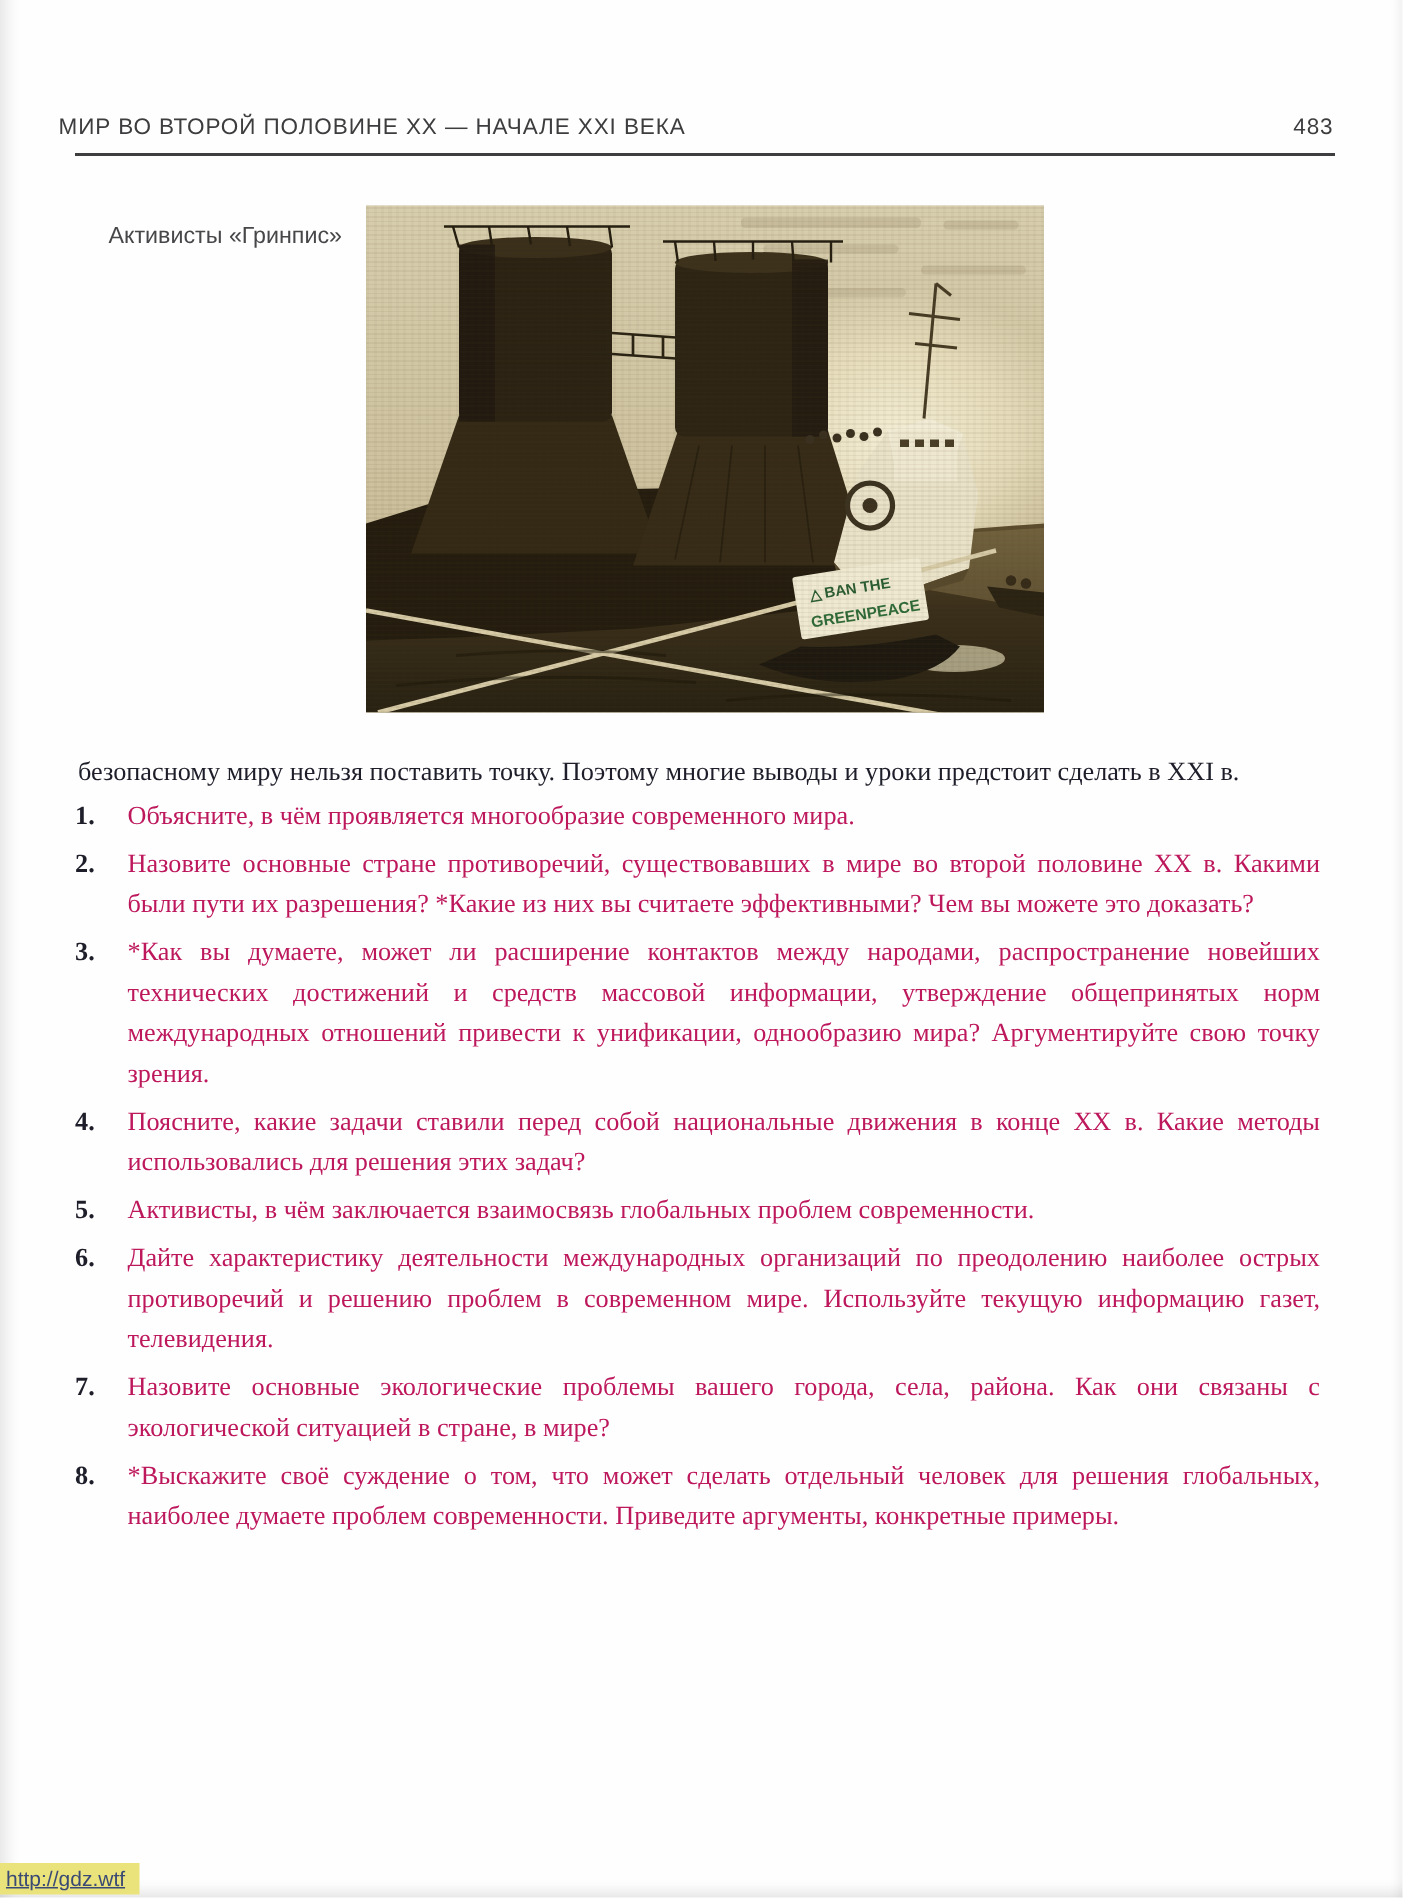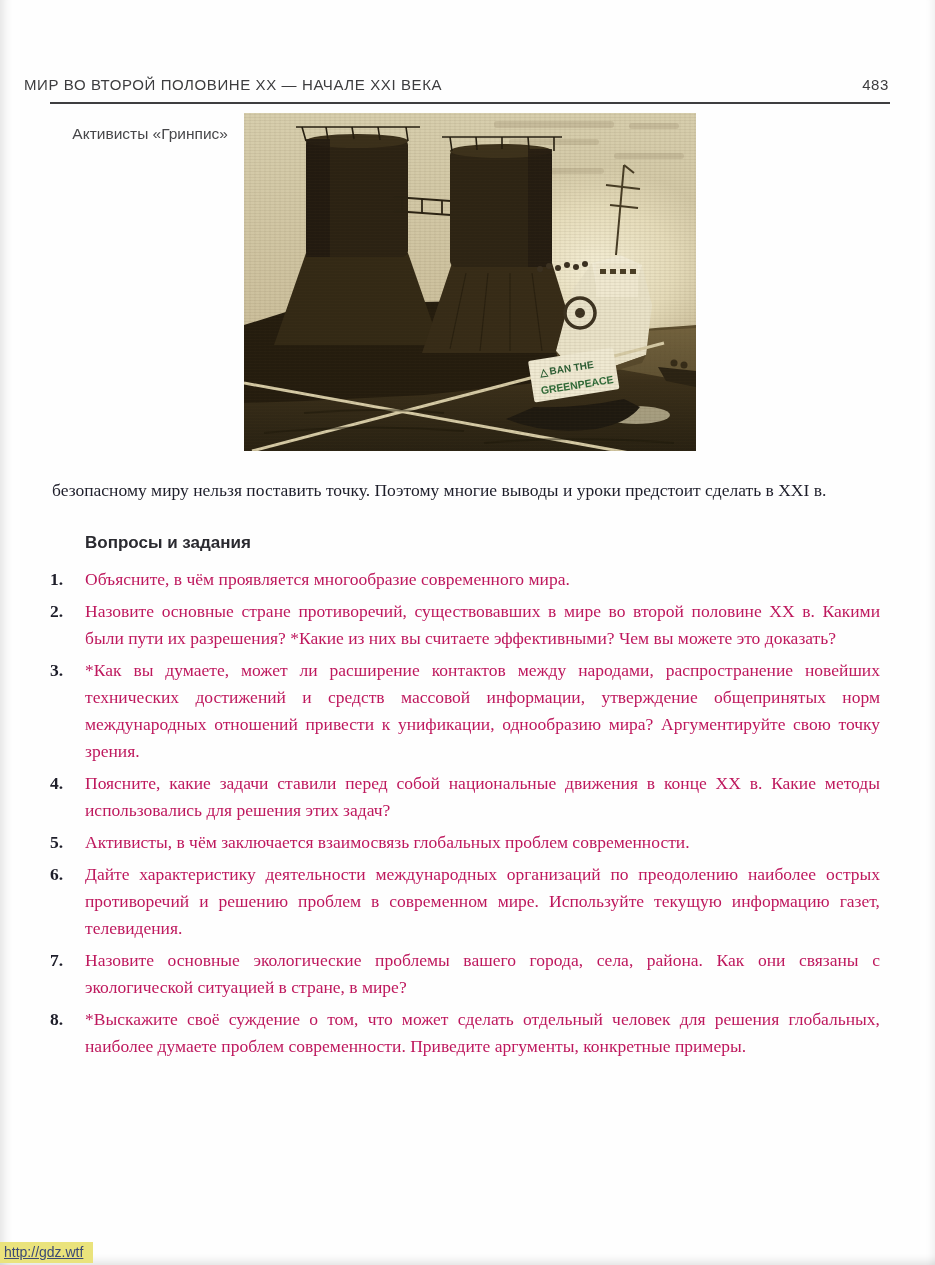--- a/index.html
+++ b/index.html
@@ -10,31 +10,31 @@
     overflow:hidden;
     box-shadow:
       inset 14px 0 10px -10px rgba(0,0,0,.10),
       inset -10px 0 8px -8px rgba(0,0,0,.07),
       inset 0 -12px 10px -9px rgba(0,0,0,.12);
     font-family:"Liberation Serif", serif;
     color:#20202c;
   }
   
   .hdr{
-    margin:76px 46px 0 24px;
+    margin:76px 46px 0 39px;
     display:flex;justify-content:space-between;align-items:baseline;
     font-family:"Liberation Sans", sans-serif;
     font-size:15px;font-weight:500;letter-spacing:.6px;color:#3d3d3f;text-align:right;
   }
   .rule{
     margin:9px 45px 0 50px;height:0;
     border:none;border-top:2.5px solid #3e3e40;
   }
   
-  .fig{display:flex;margin-top:9px;}
+  .fig{display:flex;margin-top:33px;}
   .fig-caption{
     width:244px;flex:0 0 244px;
     padding:8px 16px 0 0;box-sizing:border-box;
     text-align:right;
     font-family:"Liberation Sans", sans-serif;
     font-size:15.5px;line-height:25px;color:#47474a;
   }
   .photo{
     width:452px;height:338px;flex:0 0 452px;
     position:relative;background:#cfc6a8;
@@ -234,21 +234,20 @@
           <path d="M240,330 Q330,322 430,330" fill="none"></path>
           <path d="M60,300 Q140,294 200,300" fill="none"></path>
         </g>
       </svg>
       <div class="grain"></div>
     </div>
   </div>
 
   <p class="lead">безопасному миру нельзя поставить точку. Поэтому многие выводы и уроки предстоит сделать в XXI в.</p>
 
-  <h2 class="q-head">Вопросы и задания</h2>
 
   <div class="q-list">
 
       <div class="q-item">
         <span class="q-num">1.</span>
         <span class="q-text">Объясните, в чём проявляется многообразие современного мира.</span>
       </div>
 
       <div class="q-item">
         <span class="q-num">2.</span>

